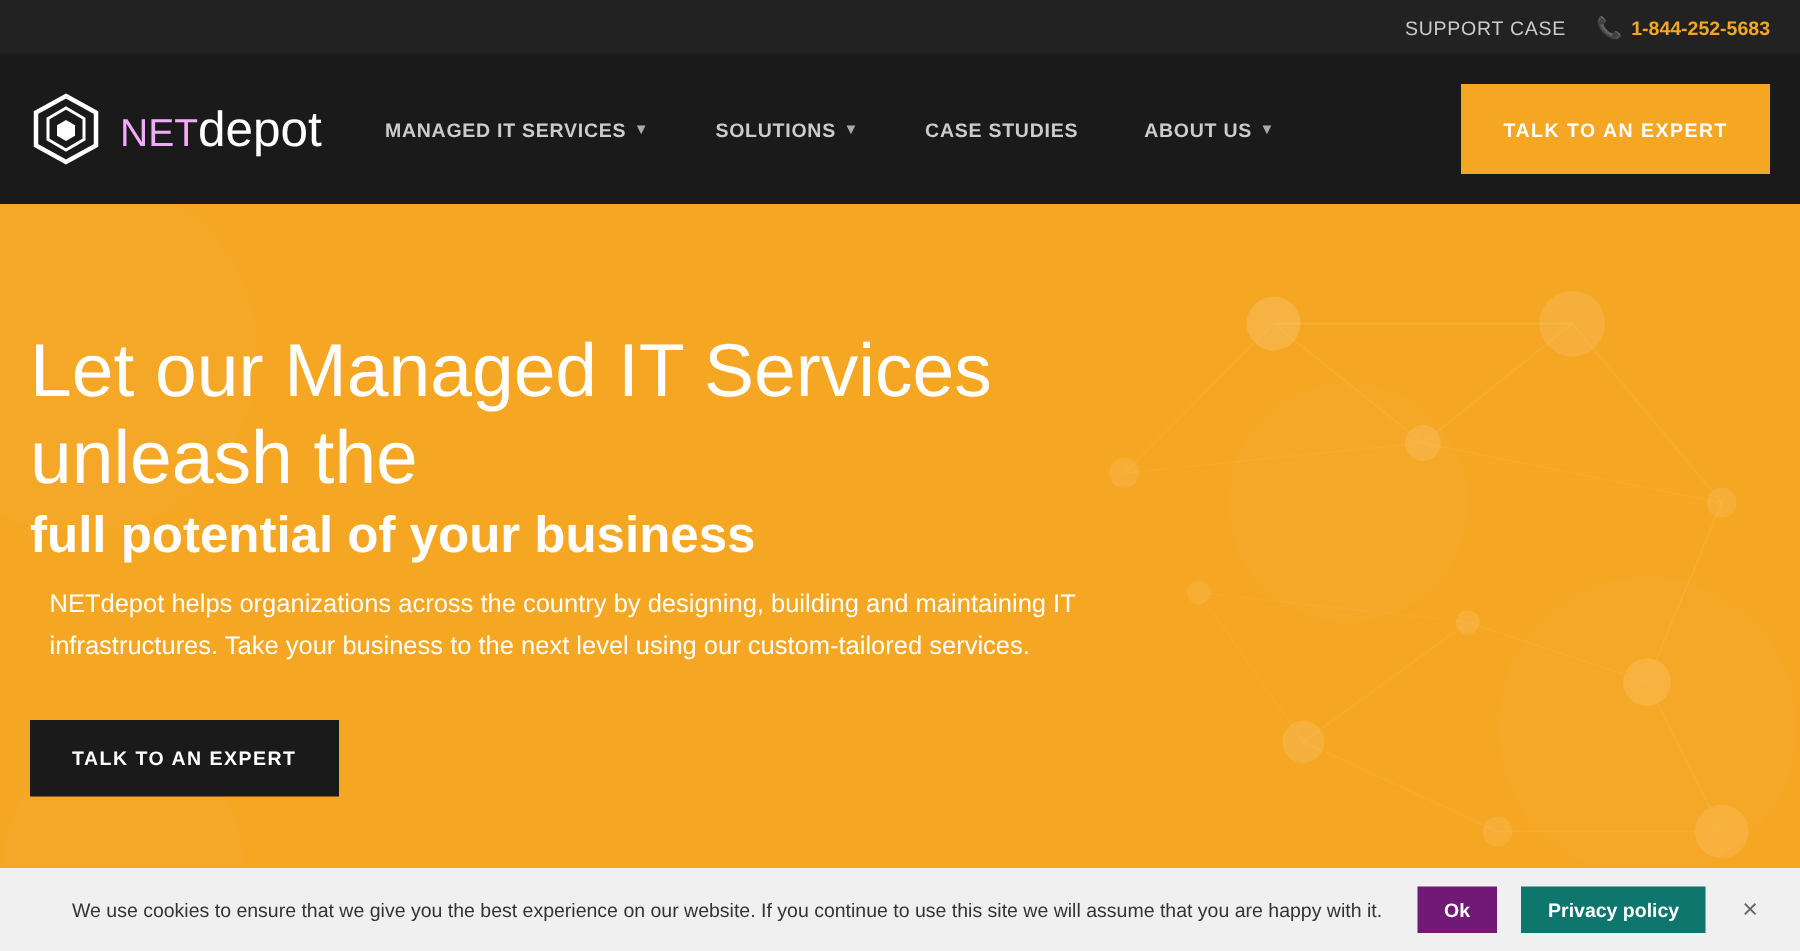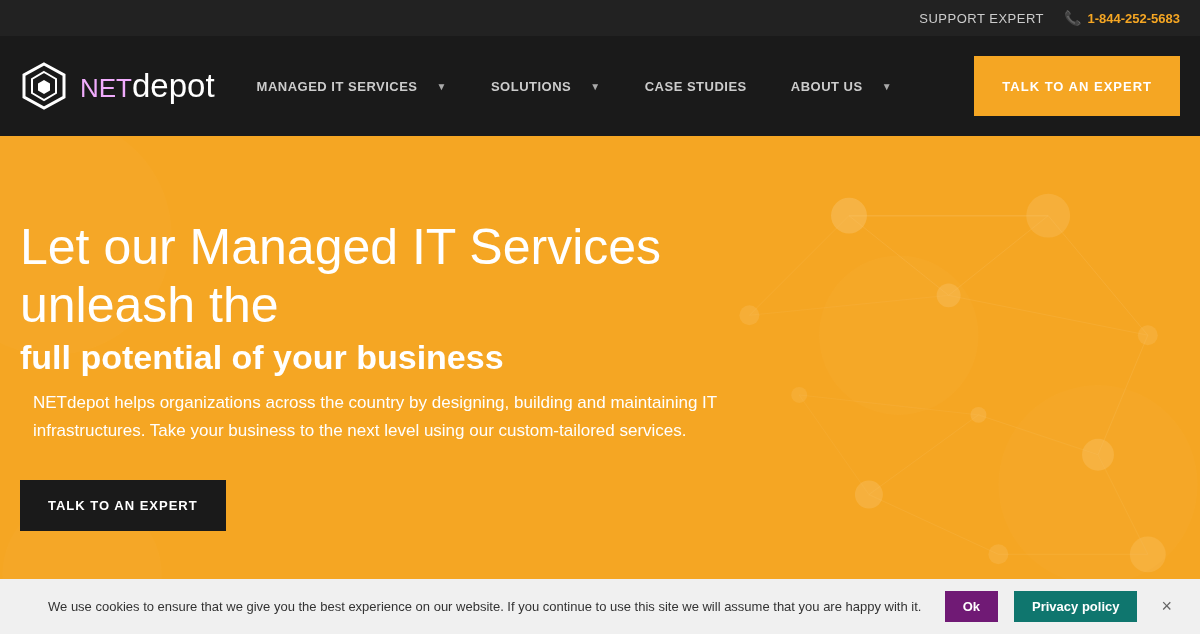--- a/index.html
+++ b/index.html
@@ -63,21 +63,21 @@
       color: #ccc;
       font-size: 13px;
       font-weight: 600;
       letter-spacing: 0.5px;
       text-transform: uppercase;
       padding: 0 22px;
       height: 100%;
       display: flex;
       align-items: center;
       cursor: pointer;
-      gap: 19px;
+      gap: 5px;
       white-space: nowrap;
     }
     .nav-chevron {
       font-size: 10px;
       color: #aaa;
     }
     .nav-cta {
       background: #f5a623;
       color: white;
       font-size: 13px;
@@ -210,21 +210,21 @@
     .network-svg {
       position: absolute;
       top: 0; right: 0; width: 100%; height: 100%;
       opacity: 0.3;
     }
   </style>
 </head>
 <body>
 
 <div class="top-bar">
-  <span class="top-bar-support">SUPPORT EXPERT</span>
+  <span class="top-bar-support">SUPPORT CASE</span>
   <div class="top-bar-phone">
     <span class="phone-icon">📞</span>
     <span>1-844-252-5683</span>
   </div>
 </div>
 
 <nav class="navbar">
   <a class="logo-area" href="#">
 
     <svg class="logo-icon" viewBox="0 0 48 48" fill="none">

